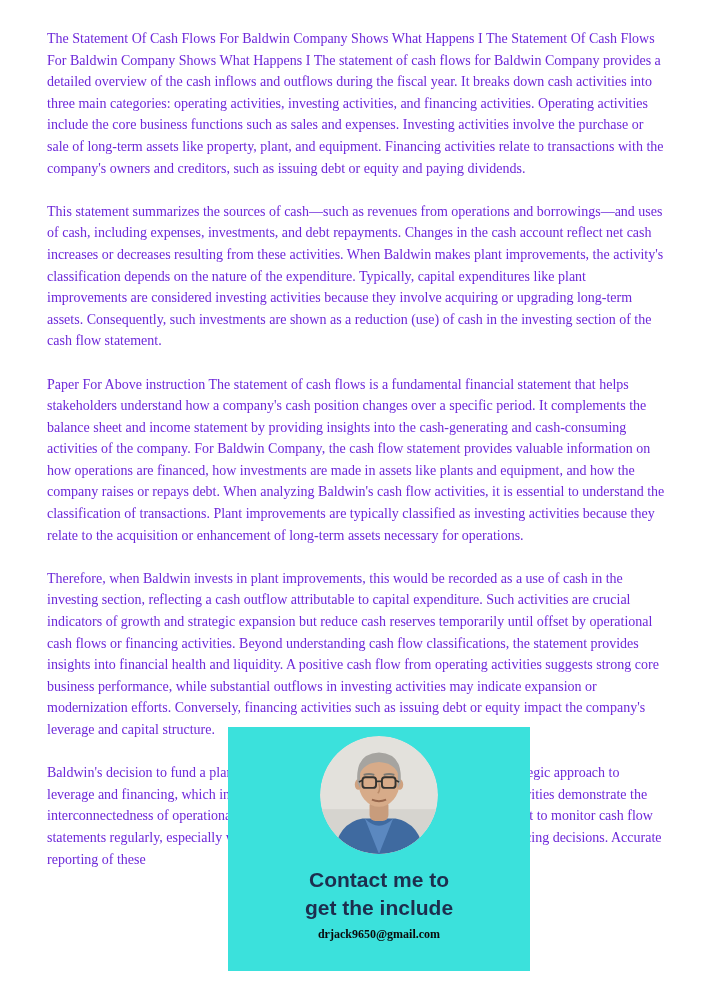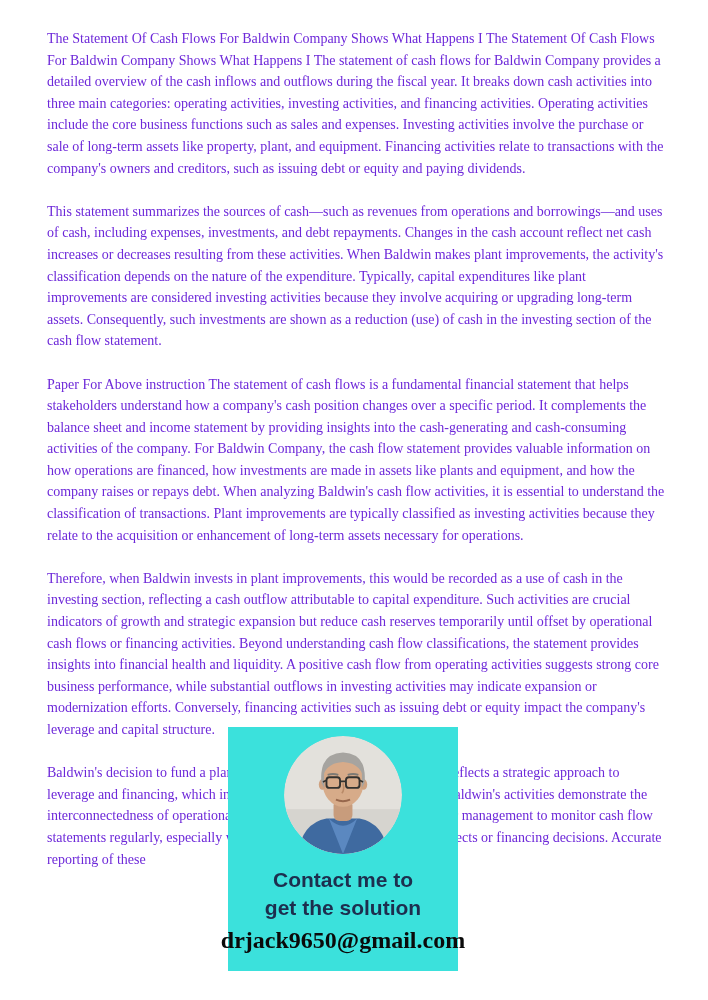--- a/index.html
+++ b/index.html
@@ -22,21 +22,21 @@
     line-height: 21.6px;
     text-align: left;
   }
   .doc p {
     margin: 0 0 21.6px 0;
   }
   .overlay-card {
     position: absolute;
     left: 228px;
     top: 727px;
-    width: 230px;
+    width: 302px;
     height: 244px;
     background: #3be1dc;
     z-index: 10;
     display: flex;
     flex-direction: column;
     align-items: center;
     text-align: center;
   }
   .portrait {
     width: 118px;
@@ -52,21 +52,21 @@
     font-family: "Liberation Sans", sans-serif;
     font-weight: 700;
     font-size: 21px;
     line-height: 28px;
     color: #1d2e4e;
   }
   .card-email {
     margin-top: 5px;
     font-family: "Liberation Serif", serif;
     font-weight: 700;
-    font-size: 24px;
+    font-size: 12px;
     color: #0a0a0a;
   }
 </style>
 </head>
 <body>
 
 <div class="doc">
   <p>The Statement Of Cash Flows For Baldwin Company Shows What Happens I The Statement Of Cash Flows For Baldwin Company Shows What Happens I The statement of cash flows for Baldwin Company provides a detailed overview of the cash inflows and outflows during the fiscal year. It breaks down cash activities into three main categories: operating activities, investing activities, and financing activities. Operating activities include the core business functions such as sales and expenses. Investing activities involve the purchase or sale of long-term assets like property, plant, and equipment. Financing activities relate to transactions with the company's owners and creditors, such as issuing debt or equity and paying dividends.</p>
   <p>This statement summarizes the sources of cash—such as revenues from operations and borrowings—and uses of cash, including expenses, investments, and debt repayments. Changes in the cash account reflect net cash increases or decreases resulting from these activities. When Baldwin makes plant improvements, the activity's classification depends on the nature of the expenditure. Typically, capital expenditures like plant improvements are considered investing activities because they involve acquiring or upgrading long-term assets. Consequently, such investments are shown as a reduction (use) of cash in the investing section of the cash flow statement.</p>
   <p>Paper For Above instruction The statement of cash flows is a fundamental financial statement that helps stakeholders understand how a company's cash position changes over a specific period. It complements the balance sheet and income statement by providing insights into the cash-generating and cash-consuming activities of the company. For Baldwin Company, the cash flow statement provides valuable information on how operations are financed, how investments are made in assets like plants and equipment, and how the company raises or repays debt. When analyzing Baldwin's cash flow activities, it is essential to understand the classification of transactions. Plant improvements are typically classified as investing activities because they relate to the acquisition or enhancement of long-term assets necessary for operations.</p>
@@ -111,16 +111,16 @@
         <line x1="64" y1="37.5" x2="67" y2="39" stroke="#33322f" stroke-width="1.4"></line>
 
         <path d="M50 40 Q51.5 46 49 48.5" stroke="#b98a68" stroke-width="1.4" fill="none"></path>
 
         <path d="M44 54 Q50 56.5 56 54" stroke="#97674c" stroke-width="1.6" fill="none"></path>
       </g>
     </svg>
   </div>
   <div class="card-heading">
     <div>Contact me to</div>
-    <div>get the solution</div>
+    <div>get the include</div>
   </div>
   <div class="card-email">drjack9650@gmail.com</div>
 </div>
 
 </body></html>

